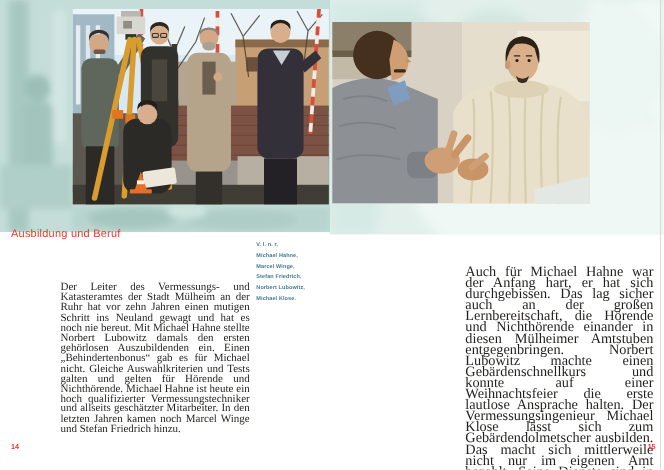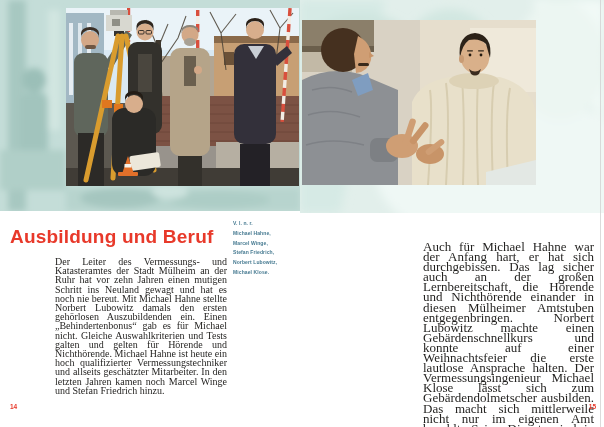--- a/index.html
+++ b/index.html
@@ -17,22 +17,22 @@
   .page{position:absolute;left:0;top:0;width:604px;height:427px;}
   .abs{position:absolute;}
   .teal-block{left:0;top:0;width:300px;height:211px;background:var(--teal-tint);}
   .ghost-right{left:300px;top:0;width:304px;height:213px;background:var(--teal-tint-light);}
   .photo{display:block;}
   .photo svg{display:block;width:100%;height:100%;}
   .ghost svg{display:block;width:100%;height:100%;}
   .photo-left{left:66px;top:8px;width:233px;height:178px;}
   .photo-right{left:302px;top:20px;width:234px;height:165px;}
   .heading{
-    left:10px;top:213px;width:220px;
-    font-size:19px;font-weight:bold;letter-spacing:.2px;
+    left:10px;top:200px;width:220px;
+    font-size:10px;font-weight:normal;letter-spacing:.2px;
     color:var(--accent-red);
   }
   .serif{
     font-family:"Liberation Serif",serif;color:var(--body-text);
     text-align:justify;
   }
   .body-left{left:55px;top:257px;width:172px;font-size:10px;line-height:9.2px;}
   .body-left p{margin:0;}
   .caption{left:233px;top:219px;width:62px;color:var(--caption-teal);}
   .caption .cap-line{font-size:5px;font-weight:bold;line-height:9.8px;letter-spacing:.1px;}

